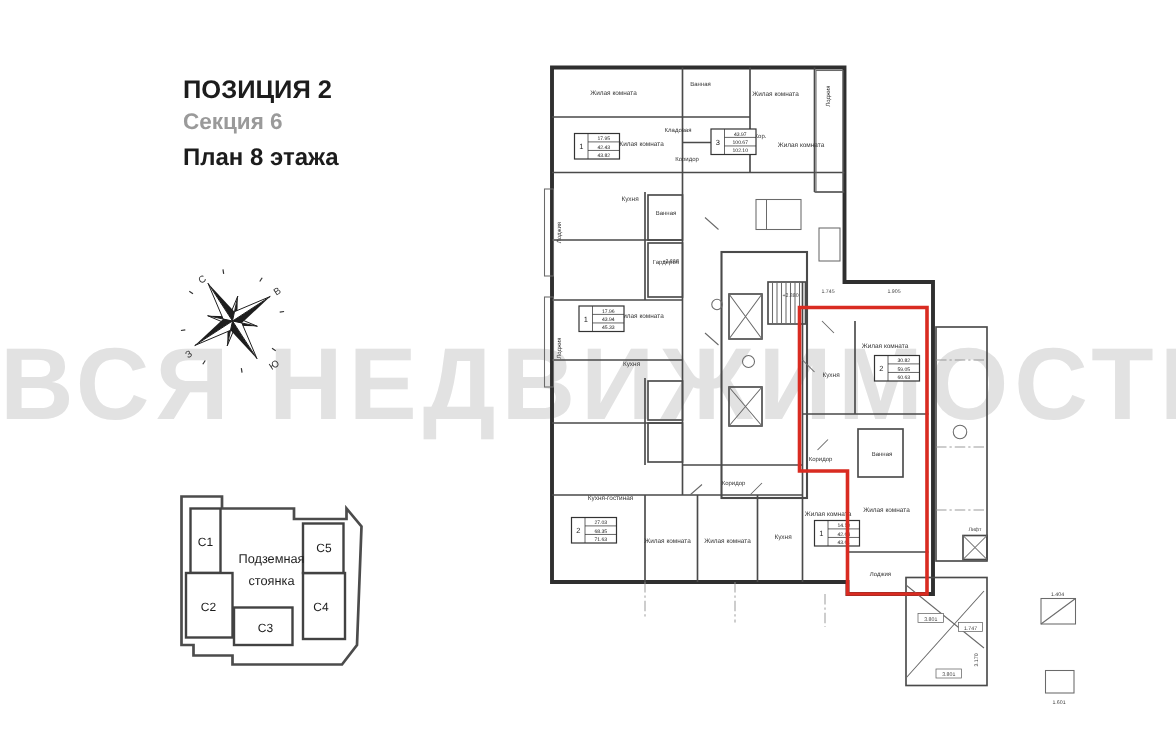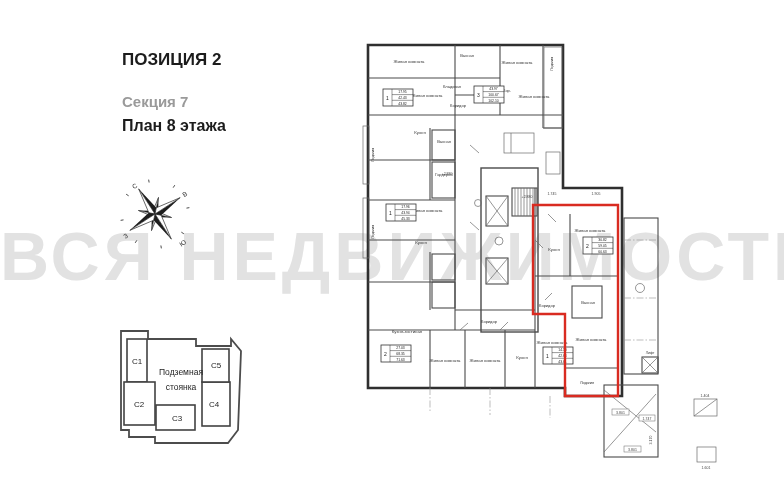--- a/index.html
+++ b/index.html
@@ -2,21 +2,21 @@
 <html><head>
 <meta charset="utf-8">
 <style>
   html,body{margin:0;padding:0;}
   body{width:784px;height:500px;position:relative;overflow:hidden;background:#fff;
        font-family:"Liberation Sans", sans-serif;}
   .watermark{position:absolute;top:222px;left:0;width:784px;text-align:center;
        font-size:68px;font-weight:bold;letter-spacing:4px;line-height:1;
        color:#e2e2e2;white-space:nowrap;z-index:0;}
   .titles{position:absolute;left:122px;top:50px;z-index:2;}
-  .t1{font-size:17px;font-weight:bold;color:#1c1c1c;margin:0 0 23px 0;}
+  .t1{font-size:17px;font-weight:bold;color:#1c1c1c;margin:0 0 3px 0;}
   .t2{font-size:15px;font-weight:bold;color:#9a9a9a;margin:0 0 7px 0;}
   .t3{font-size:16px;font-weight:bold;color:#1c1c1c;margin:0;}
   svg{position:absolute;left:0;top:0;z-index:1;}
   .rl{font-size:4.3px;fill:#333;text-anchor:middle;}
   .rlv{font-size:4px;fill:#333;text-anchor:middle;}
   .dim{font-size:3.5px;fill:#444;text-anchor:middle;}
   .lvl{font-size:3.5px;fill:#444;text-anchor:middle;}
   .sb{fill:#ffffff;stroke:#333;stroke-width:0.8;}
   .sbl{stroke:#333;stroke-width:0.5;}
   .sbn{font-size:5px;fill:#222;text-anchor:middle;}
@@ -36,21 +36,21 @@
   .starL{fill:#ffffff;stroke:#1d1d1d;stroke-width:0.6;}
   .tick{stroke:#333;stroke-width:0.8;}
 </style>
 </head>
 <body>
 
 <div class="watermark">ВСЯ НЕДВИЖИМОСТЬ</div>
 
 <div class="titles">
   <p class="t1">ПОЗИЦИЯ 2</p>
-  <p class="t2">Секция 7</p>
+  <p class="t2">Секция 6</p>
   <p class="t3">План 8 этажа</p>
 </div>
 
 <svg width="784" height="500" viewBox="0 0 784 500">
 
   <g>
     <g transform="translate(155,214) rotate(-33)">
       <line class="tick" x1="12.2" y1="-29.6" x2="13.4" y2="-32.3"></line>
       <line class="tick" x1="29.6" y1="-12.2" x2="32.3" y2="-13.4"></line>
       <line class="tick" x1="29.6" y1="12.2" x2="32.3" y2="13.4"></line>

